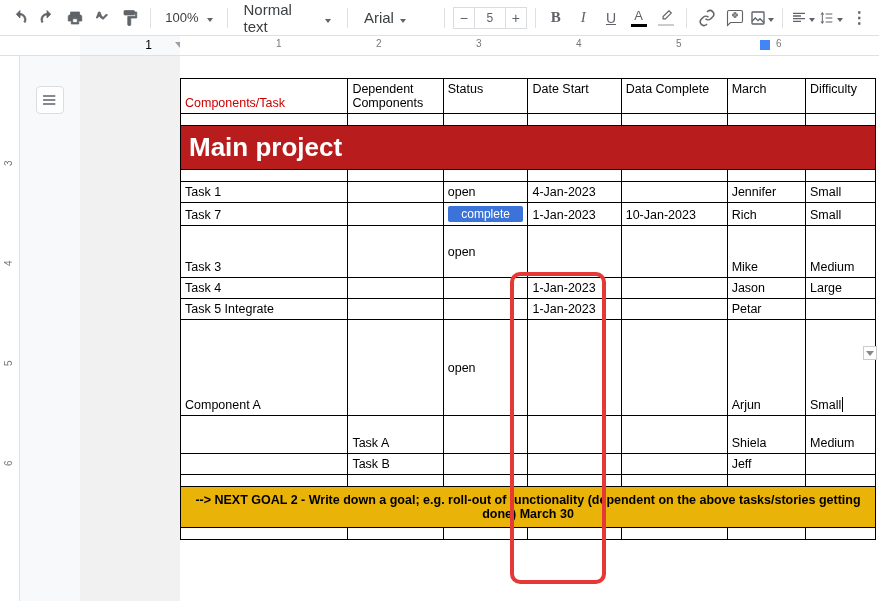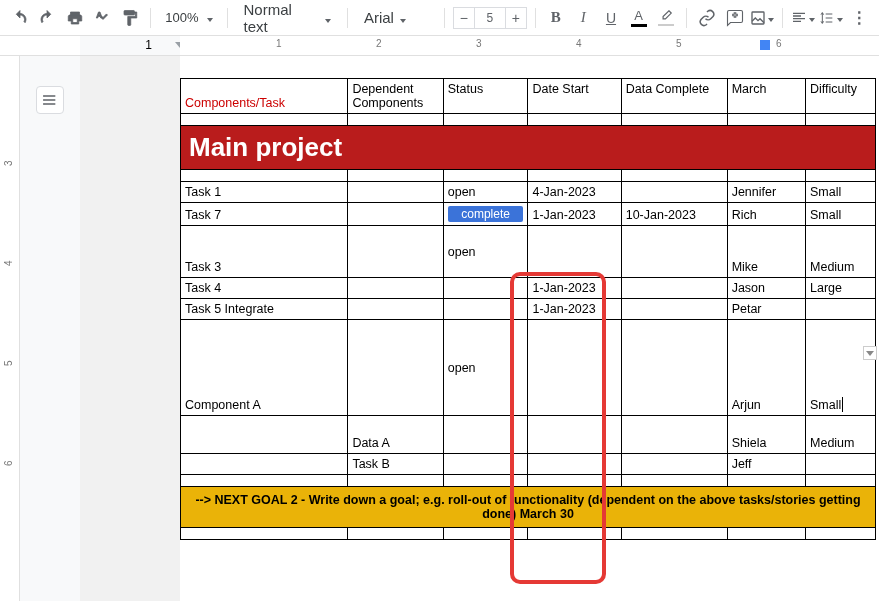--- a/index.html
+++ b/index.html
@@ -294,21 +294,21 @@
         <td class="col-a">Component A</td>
             <td class="col-b"></td>
         <td class="col-c status-cell" style="vertical-align:middle">open</td>
         <td class="col-d"></td>
             <td class="col-e"></td>
         <td class="col-f">Arjun</td>
         <td class="col-g" style="position:relative"><span>Small</span><span class="caret" style="left:36px;bottom:3px"></span></td>
       </tr>
       <tr style="height:38px">
         <td class="col-a"></td>
-            <td class="col-b" style="vertical-align:bottom">Data A</td>
+            <td class="col-b" style="vertical-align:bottom">Task A</td>
             <td class="col-c"></td>
         <td class="col-d"></td>
             <td class="col-e"></td>
         <td class="col-f" style="vertical-align:bottom">Shiela</td>
             <td class="col-g" style="vertical-align:bottom">Medium</td>
       </tr>
       <tr>
         <td class="col-a"></td>
             <td class="col-b">Task B</td>
             <td class="col-c"></td>

